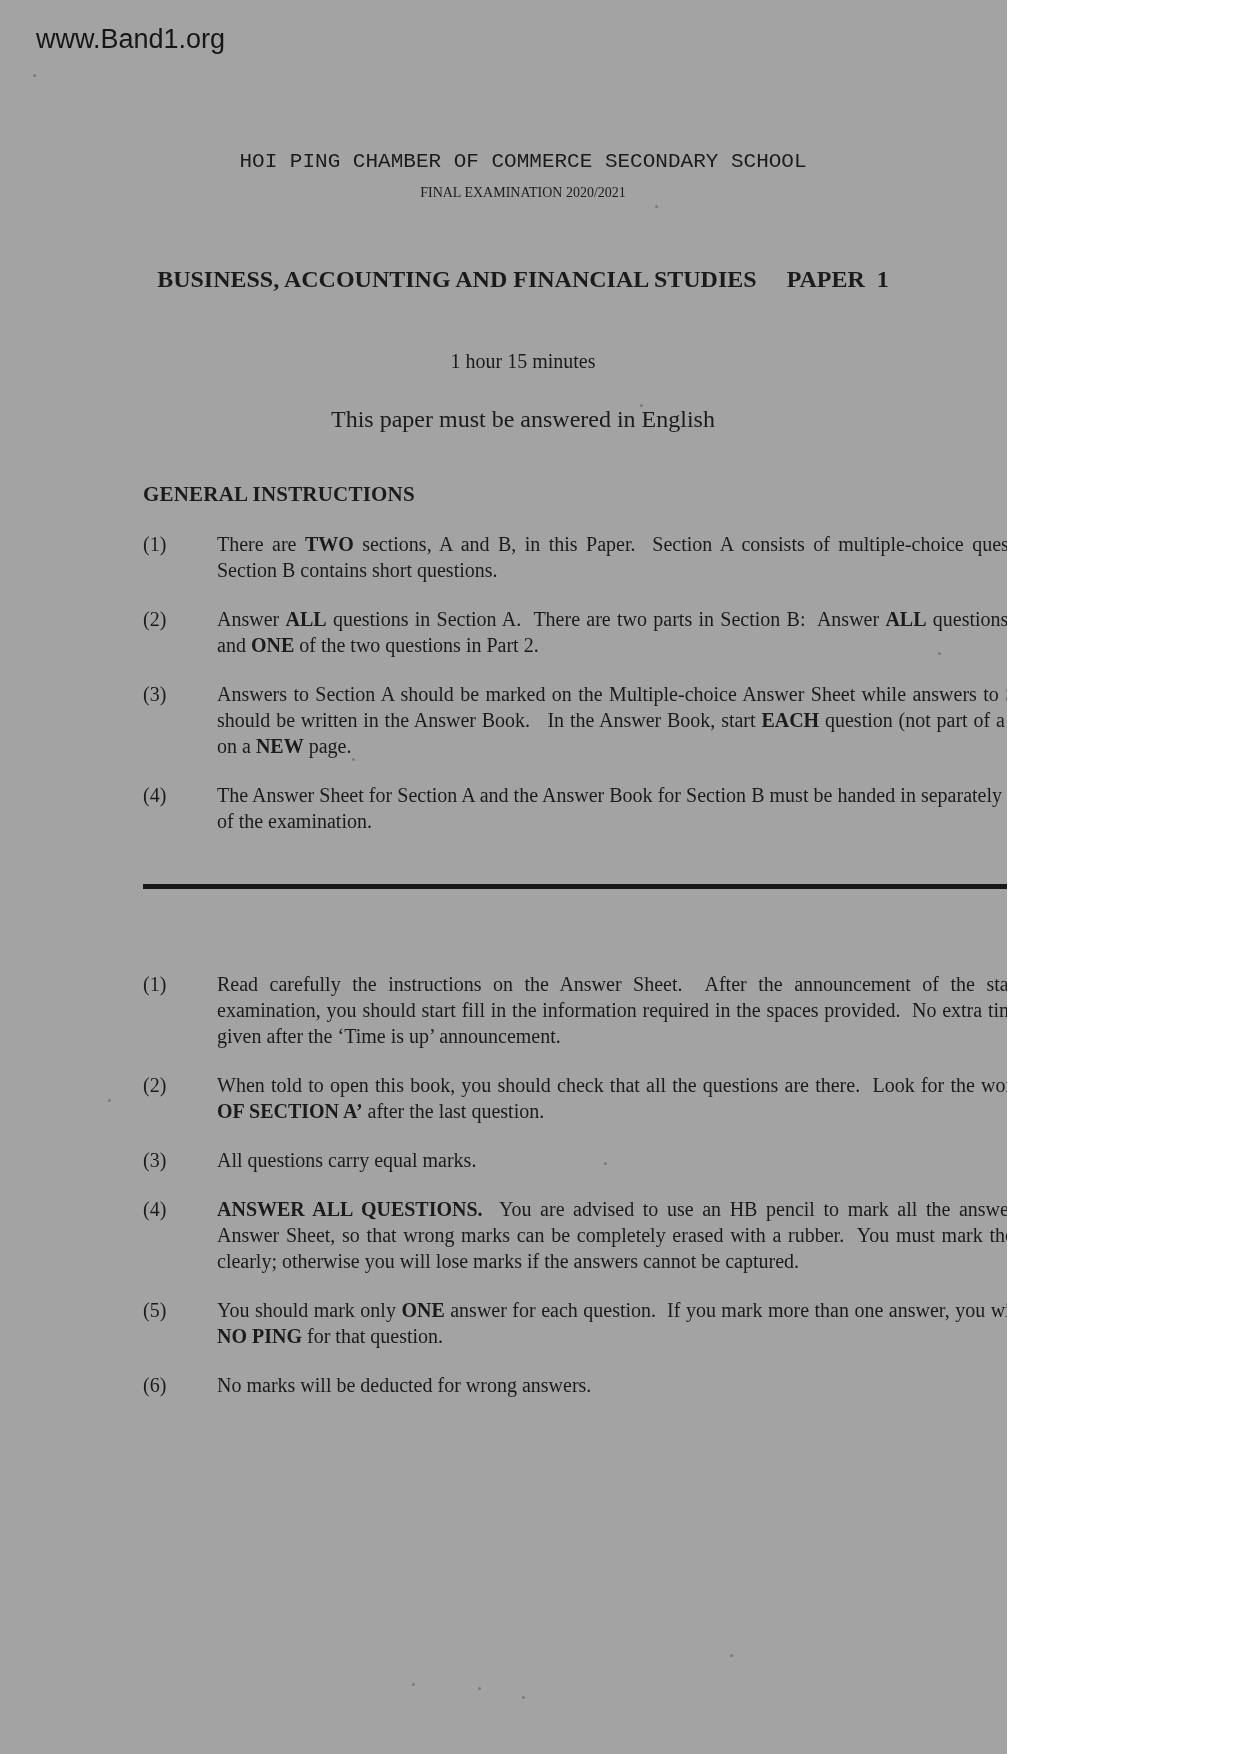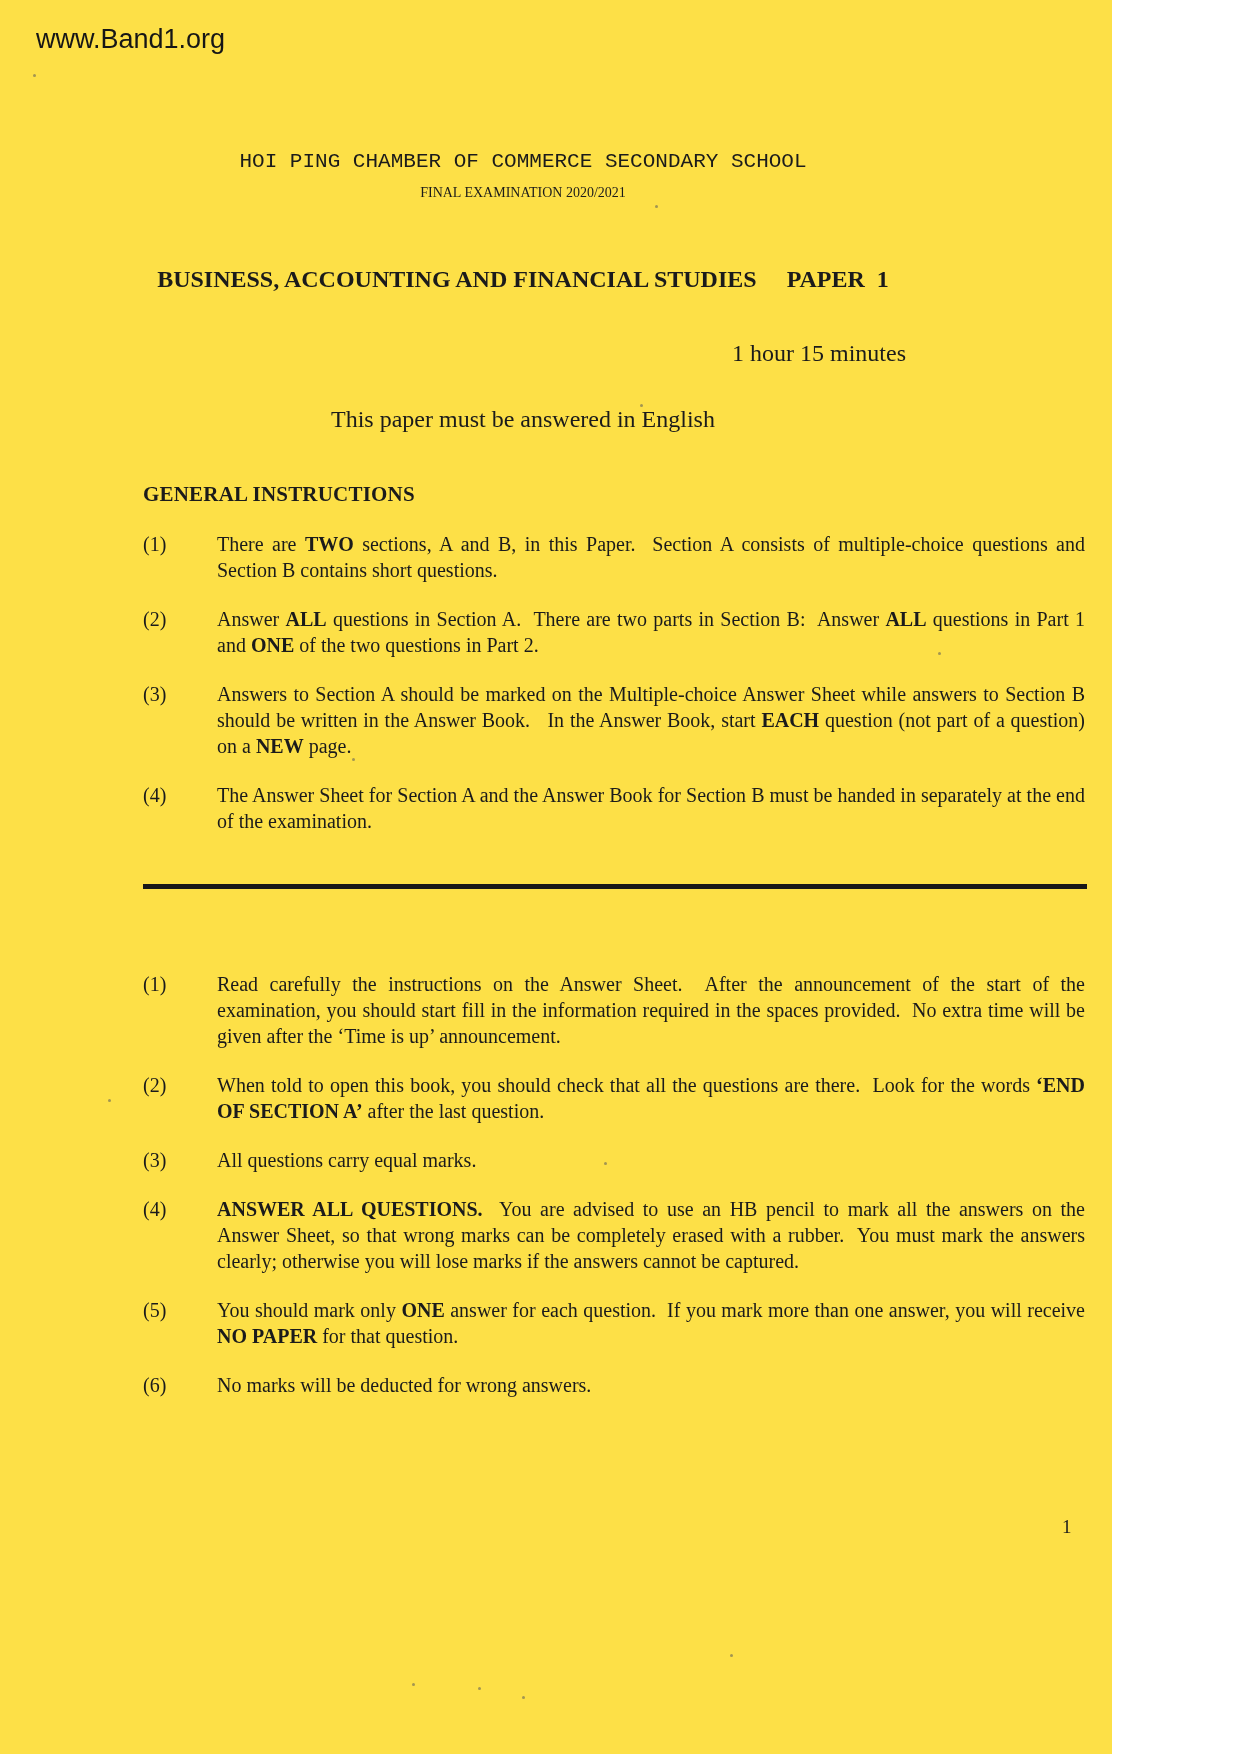--- a/index.html
+++ b/index.html
@@ -1,34 +1,34 @@
 <!DOCTYPE html>
 <html><head>
 <meta charset="utf-8">
 <style>
   html,body { margin:0; padding:0; background:#ffffff; }
   .page {
     position:relative;
-    width:1112px; height:1754px;
-    background:#fde047;
+    width:1007px; height:1754px;
+    background:#a3a3a3;
     font-family:"Liberation Serif", serif;
     color:#1b1b1b;
     overflow:hidden;
   }
   .watermark {
     position:absolute; left:36px; top:24px;
     font-family:"Liberation Sans", sans-serif;
     font-size:27px; color:#161616;
   }
   .center-block { position:absolute; left:140px; width:766px; text-align:center; }
   .school-line { top:150px; font-size:21px;font-family:Liberation Mono, monospace; }
   .exam-line   { top:185px; font-size:14px; }
   .title-line  { top:266px; font-size:24px; font-weight:bold; }
   .title-paper { margin-left:30px; white-space:pre; }
-  .duration-line { top:340px; font-size:24px;text-align:right; }
+  .duration-line { top:350px; font-size:20px; }
   .lang-line     { top:406px; font-size:24px; }
   .sec-heading {
     position:absolute; left:143px;
     font-size:21px; font-weight:bold; letter-spacing:0.2px;
   }
   .gi-heading { top:482px; }
   .sa-heading { top:918px; }
   .inst-list { position:absolute; left:143px; width:942px; }
   .gi-list { top:531px; }
   .sa-list { top:971px; }
@@ -97,21 +97,21 @@
       <div class="inst-item">
         <span class="inst-num">(3)</span>
         <div class="inst-text">All questions carry equal marks.</div>
       </div>
       <div class="inst-item">
         <span class="inst-num">(4)</span>
         <div class="inst-text"><b>ANSWER ALL QUESTIONS.</b>  You are advised to use an HB pencil to mark all the answers on the Answer Sheet, so that wrong marks can be completely erased with a rubber.  You must mark the answers clearly; otherwise you will lose marks if the answers cannot be captured.</div>
       </div>
       <div class="inst-item">
         <span class="inst-num">(5)</span>
-        <div class="inst-text">You should mark only <b>ONE</b> answer for each question.  If you mark more than one answer, you will receive <b>NO PAPER</b> for that question.</div>
+        <div class="inst-text">You should mark only <b>ONE</b> answer for each question.  If you mark more than one answer, you will receive <b>NO PING</b> for that question.</div>
       </div>
       <div class="inst-item">
         <span class="inst-num">(6)</span>
         <div class="inst-text">No marks will be deducted for wrong answers.</div>
       </div>
     </div>
 
   <div class="pagenum">1</div>
 
   <div class="dot" style="left:655px;top:205px"></div>

